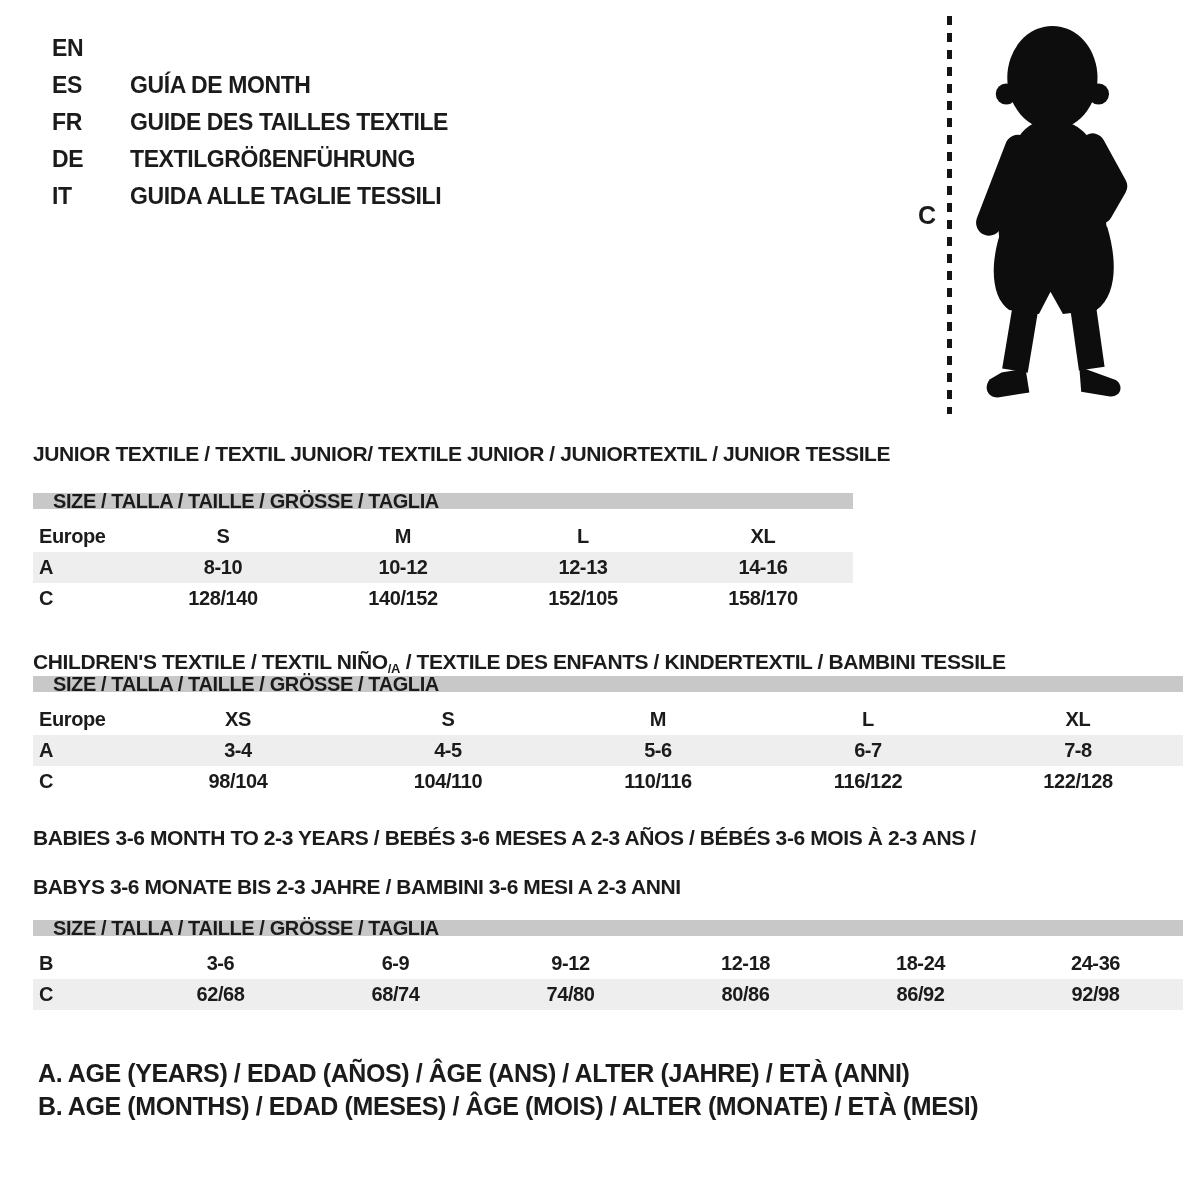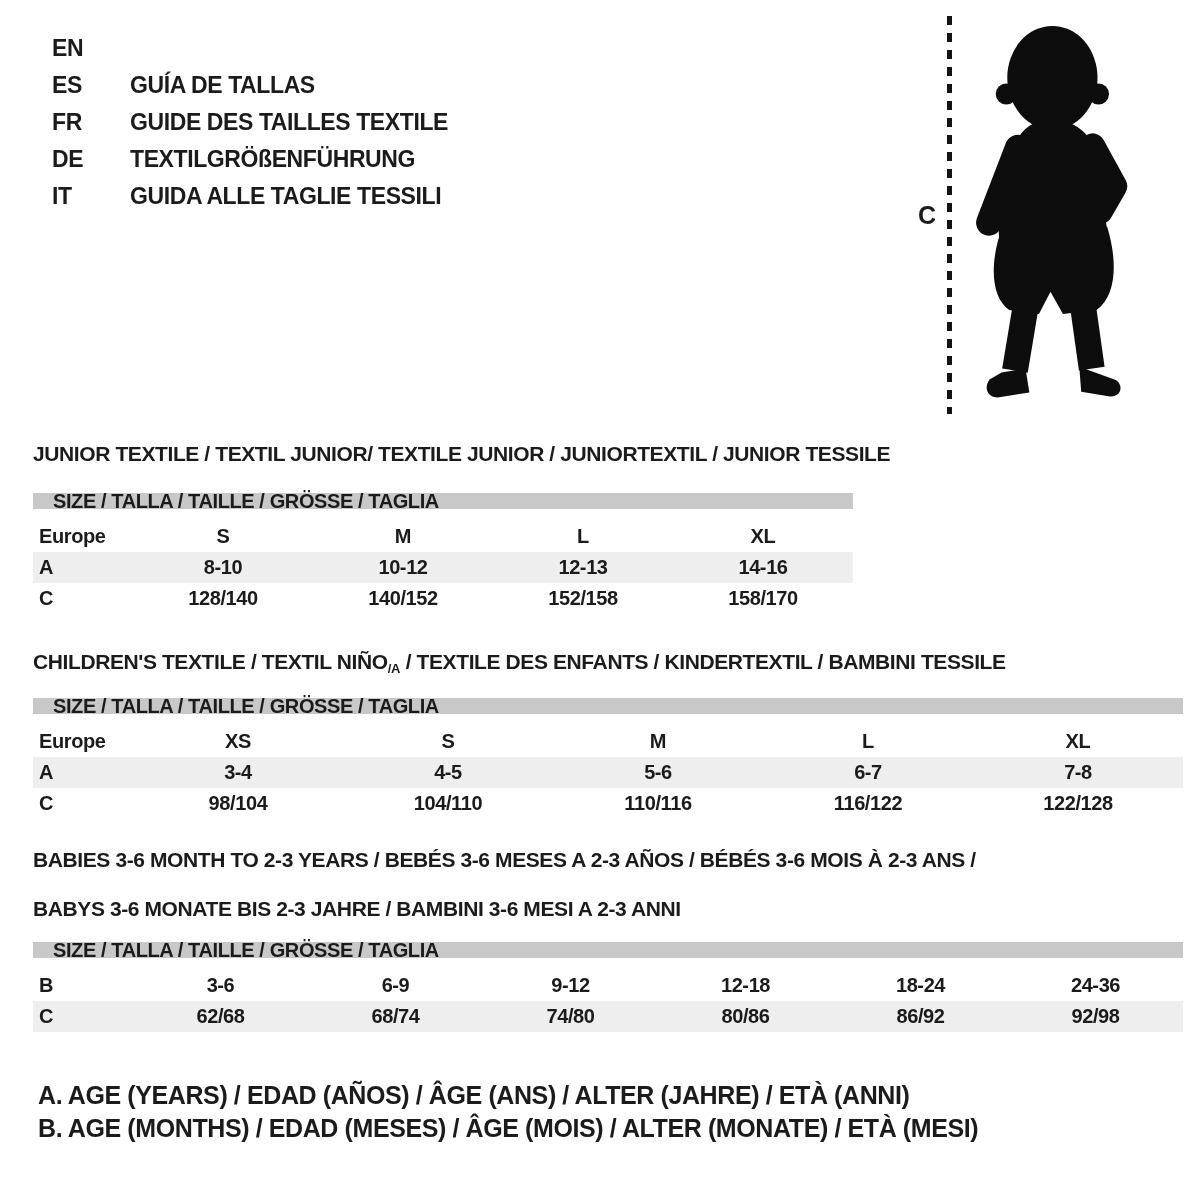--- a/index.html
+++ b/index.html
@@ -35,21 +35,21 @@
     height:16px; display:flex; align-items:center;
     padding-left:20px; font-size:20px; margin-bottom:12px;
   }
   .trow { height:31px; display:flex; align-items:center; font-size:20px; }
   .tlabel { width:100px; padding-left:6px; }
   .tcell { flex:1; text-align:center; }
 
   .sec-junior  { width:820px;  margin-top:10px; }
   .sec-junior .section-title { margin-bottom:27px; }
   .sec-children{ width:1150px; margin-top:36px; }
-  .sec-children .section-title { margin-bottom:22px; }
+  .sec-children .section-title { }
   .sec-babies  { width:1150px; margin-top:29px; }
   .sec-babies .title-line2 { margin-top:25px; }
   .sec-babies .size-bar { margin-top:21px; }
 
   .title-sub { font-size:13px; vertical-align:-4px; letter-spacing:-0.2px; }
 
   
   .legend { margin:49px 0 0 38px; }
   .legend-line { font-size:25px; height:33px; white-space:nowrap; }
 </style>
@@ -57,21 +57,21 @@
 <body>
 
 <div class="top-area">
 
   <div class="lang-list">
     <div class="lang-row">
       <span class="lang-code">EN</span>
     </div>
     <div class="lang-row">
       <span class="lang-code">ES</span>
-      <span class="lang-label">GUÍA DE TALLAS</span>
+      <span class="lang-label">GUÍA DE MONTH</span>
     </div>
     <div class="lang-row">
       <span class="lang-code">FR</span>
       <span class="lang-label">GUIDE DES TAILLES TEXTILE</span>
     </div>
     <div class="lang-row">
       <span class="lang-code">DE</span>
       <span class="lang-label">TEXTILGRÖßENFÜHRUNG</span>
     </div>
     <div class="lang-row">
@@ -128,21 +128,21 @@
       <div class="tlabel">A</div>
       <div class="tcell">8-10</div>
       <div class="tcell">10-12</div>
       <div class="tcell">12-13</div>
       <div class="tcell">14-16</div>
     </div>
     <div class="trow">
       <div class="tlabel">C</div>
       <div class="tcell">128/140</div>
       <div class="tcell">140/152</div>
-      <div class="tcell">152/158</div>
+      <div class="tcell">152/105</div>
       <div class="tcell">158/170</div>
     </div>
   </div>
 
   <div class="sec-children">
     <div class="section-title">
       <span>CHILDREN'S TEXTILE / TEXTIL NIÑO</span><span class="title-sub">/A</span><span> / TEXTILE DES ENFANTS / KINDERTEXTIL / BAMBINI TESSILE</span>
     </div>
     <div class="size-bar" style="background:#c8c8c8">
       <span>SIZE / TALLA / TAILLE / GRÖSSE / TAGLIA</span>

